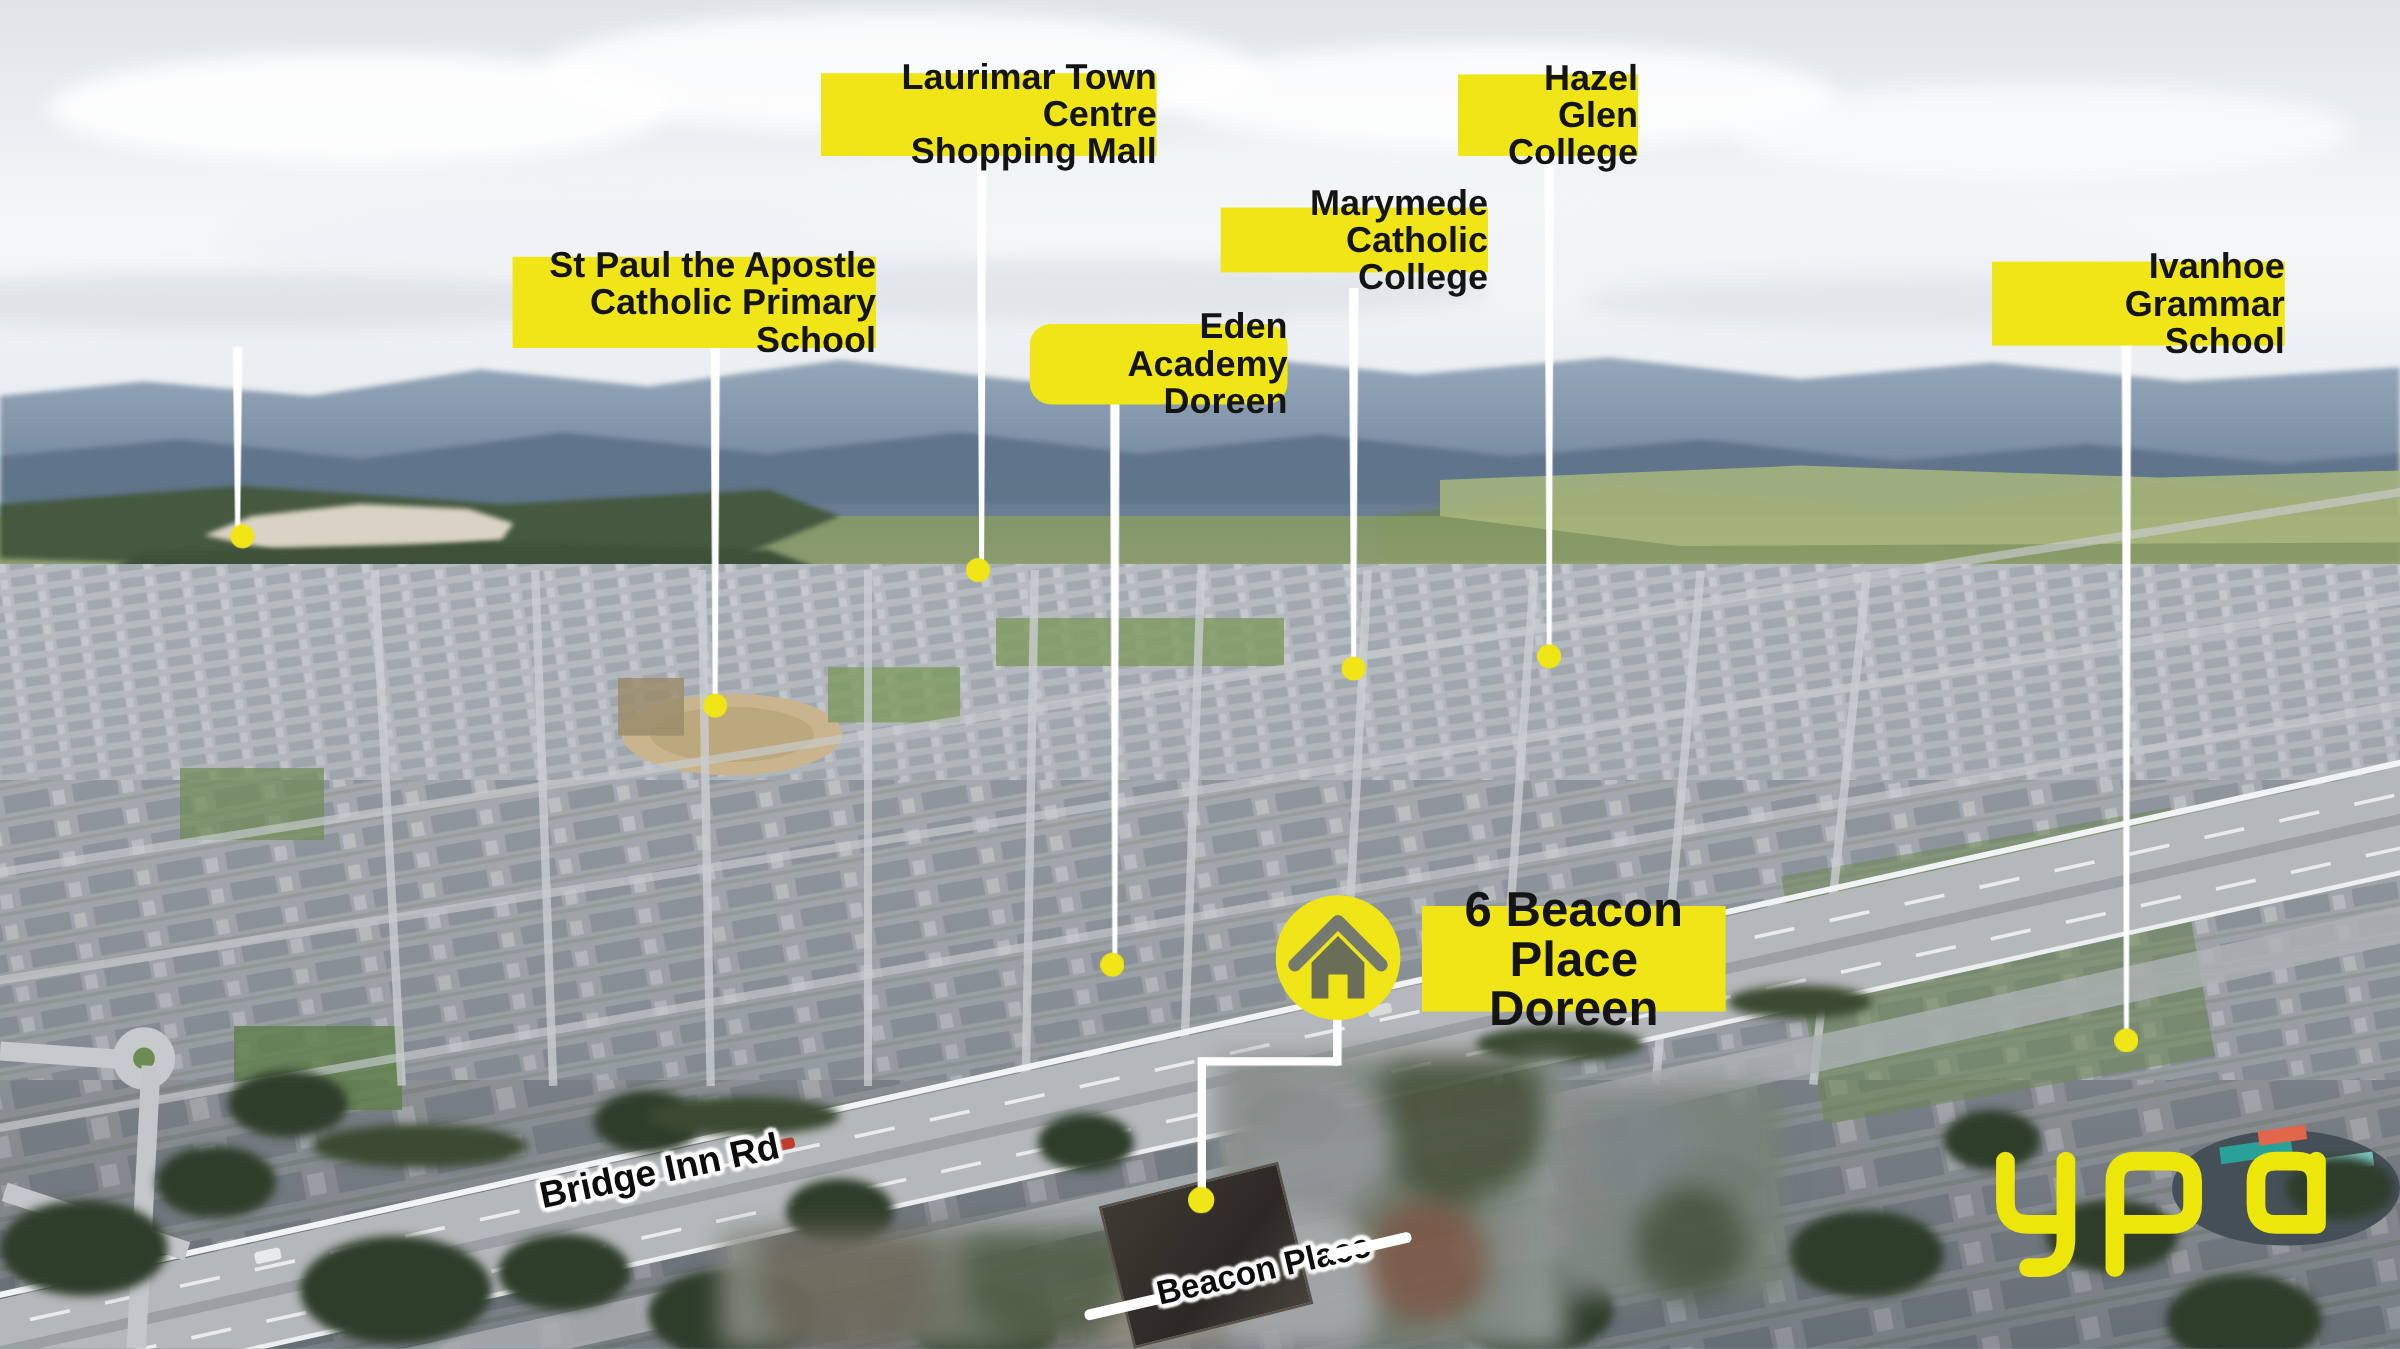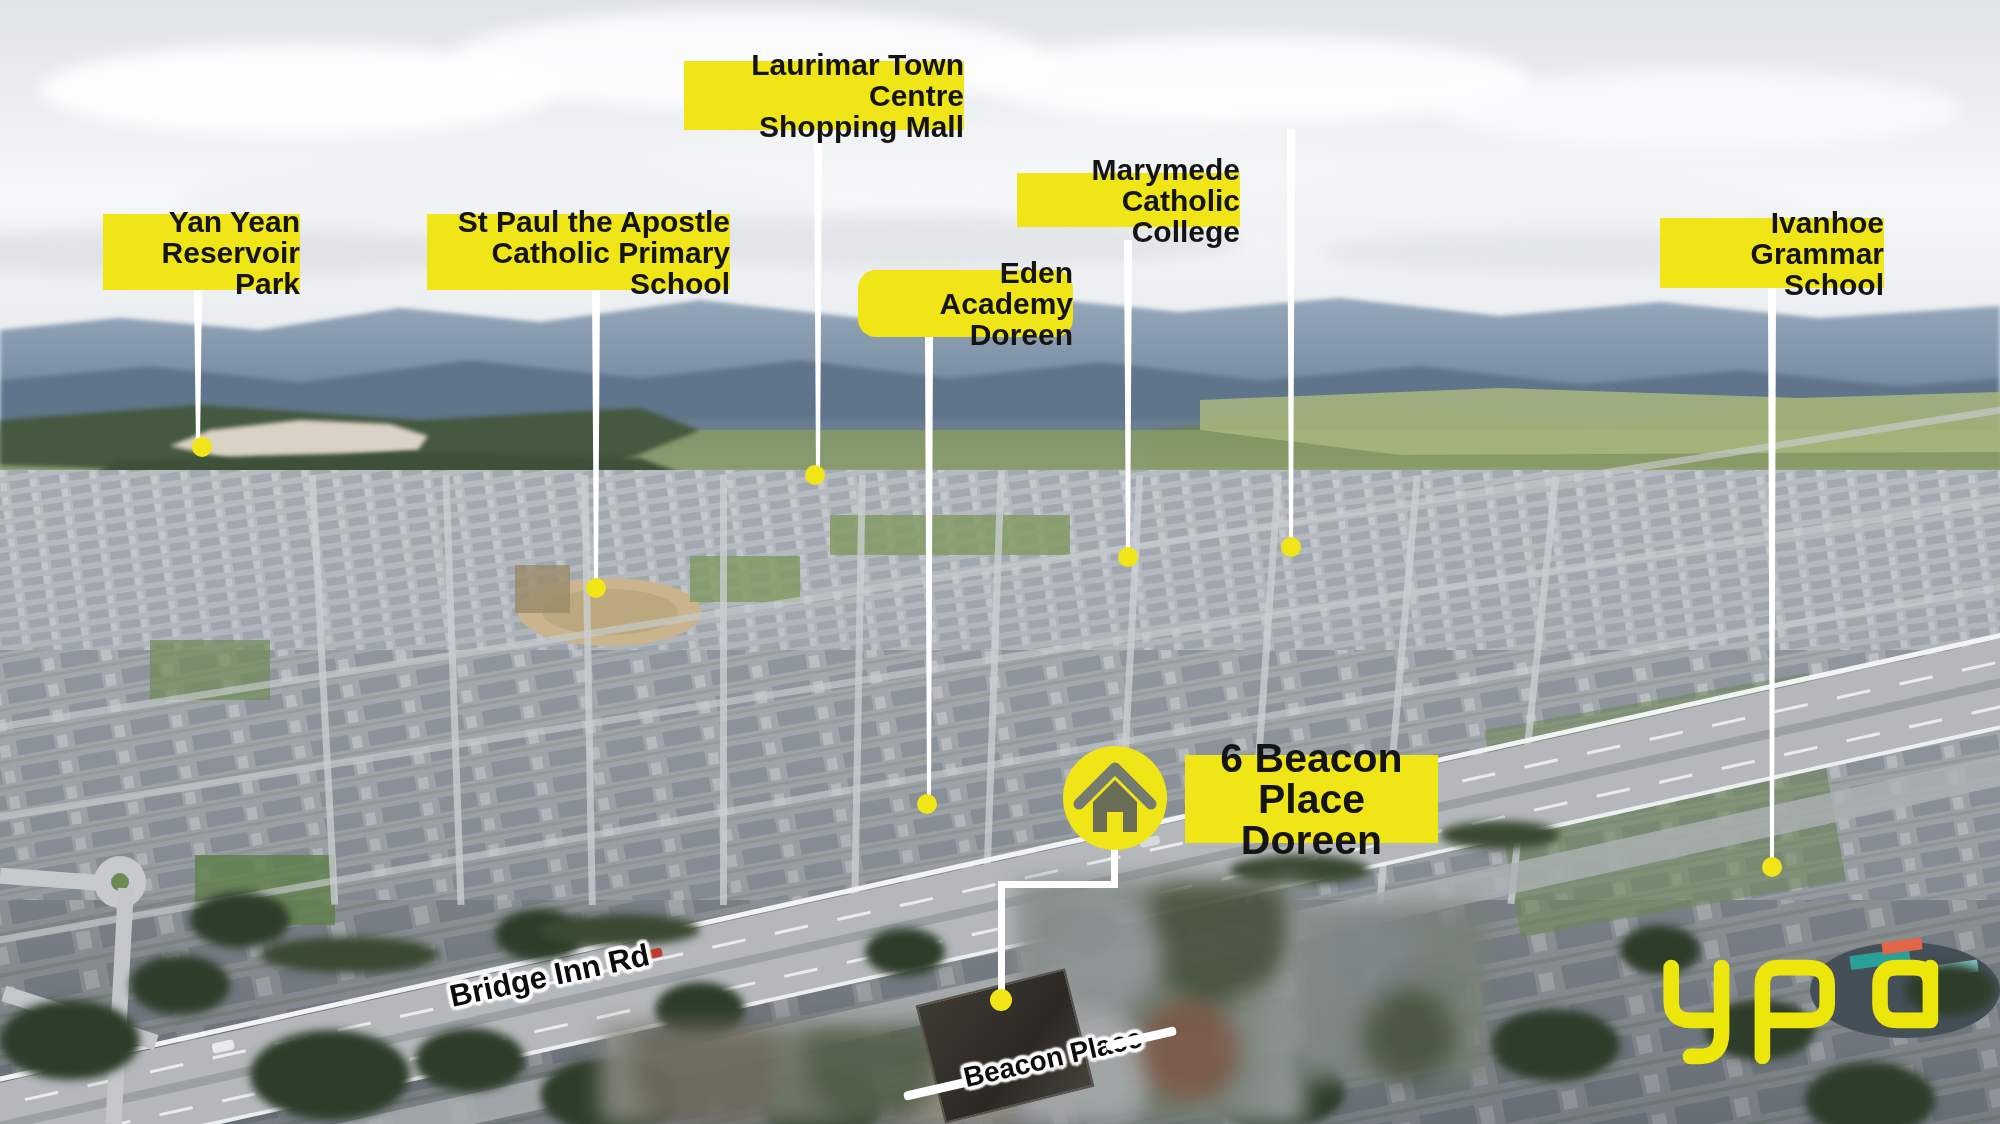--- a/index.html
+++ b/index.html
@@ -255,31 +255,31 @@
 
   <div class="dot" style="left:192px;top:437px;"></div>
   <div class="dot" style="left:586px;top:578px;"></div>
   <div class="dot" style="left:805px;top:465px;"></div>
   <div class="dot" style="left:917px;top:794px;"></div>
   <div class="dot" style="left:1118px;top:547px;"></div>
   <div class="dot" style="left:1281px;top:537px;"></div>
   <div class="dot" style="left:1762px;top:857px;"></div>
   <div class="dot" style="left:990px;top:989px;width:22px;height:22px;"></div>
 
-  <div class="callout" style="left:103px;top:214px;width:197px;height:76px;">Yan Yean
-Reservoir Park</div>
   <div class="callout" style="left:395px;top:214px;width:303px;height:76px;margin-left:32px;">St Paul the Apostle
 Catholic Primary School</div>
   <div class="callout" style="left:684px;top:61px;width:280px;height:69px;">Laurimar Town Centre
 Shopping Mall</div>
   <div class="callout" style="left:858px;top:270px;width:215px;height:67px;border-radius:18px;">Eden
 Academy Doreen</div>
   <div class="callout" style="left:1017px;top:173px;width:223px;height:54px;">Marymede
 Catholic College</div>
-  <div class="callout" style="left:1660px;top:218px;width:224px;height:70px;">Ivanhoe
+  <div class="callout" style="left:1215px;top:62px;width:150px;height:68px;">Hazel Glen
+College</div>
+  <div class="callout" style="left:1660px;top:218px;width:224px;height:70px;padding-left:20px;">Ivanhoe
 Grammar School</div>
 
   <div class="marker-circle">
     <svg width="104" height="104" viewBox="0 0 104 104">
       <path d="M16 58 L52 22 L88 58" fill="none" stroke="#747a70" stroke-width="11" stroke-linecap="round" stroke-linejoin="round"></path>
       <path d="M30 56 L52 34 L74 56 L74 86 L60 86 L60 66 L44 66 L44 86 L30 86 Z" fill="rgba(95,100,92,0.92)"></path>
     </svg>
   </div>
   <div class="property-label">6 Beacon Place
 Doreen</div>

